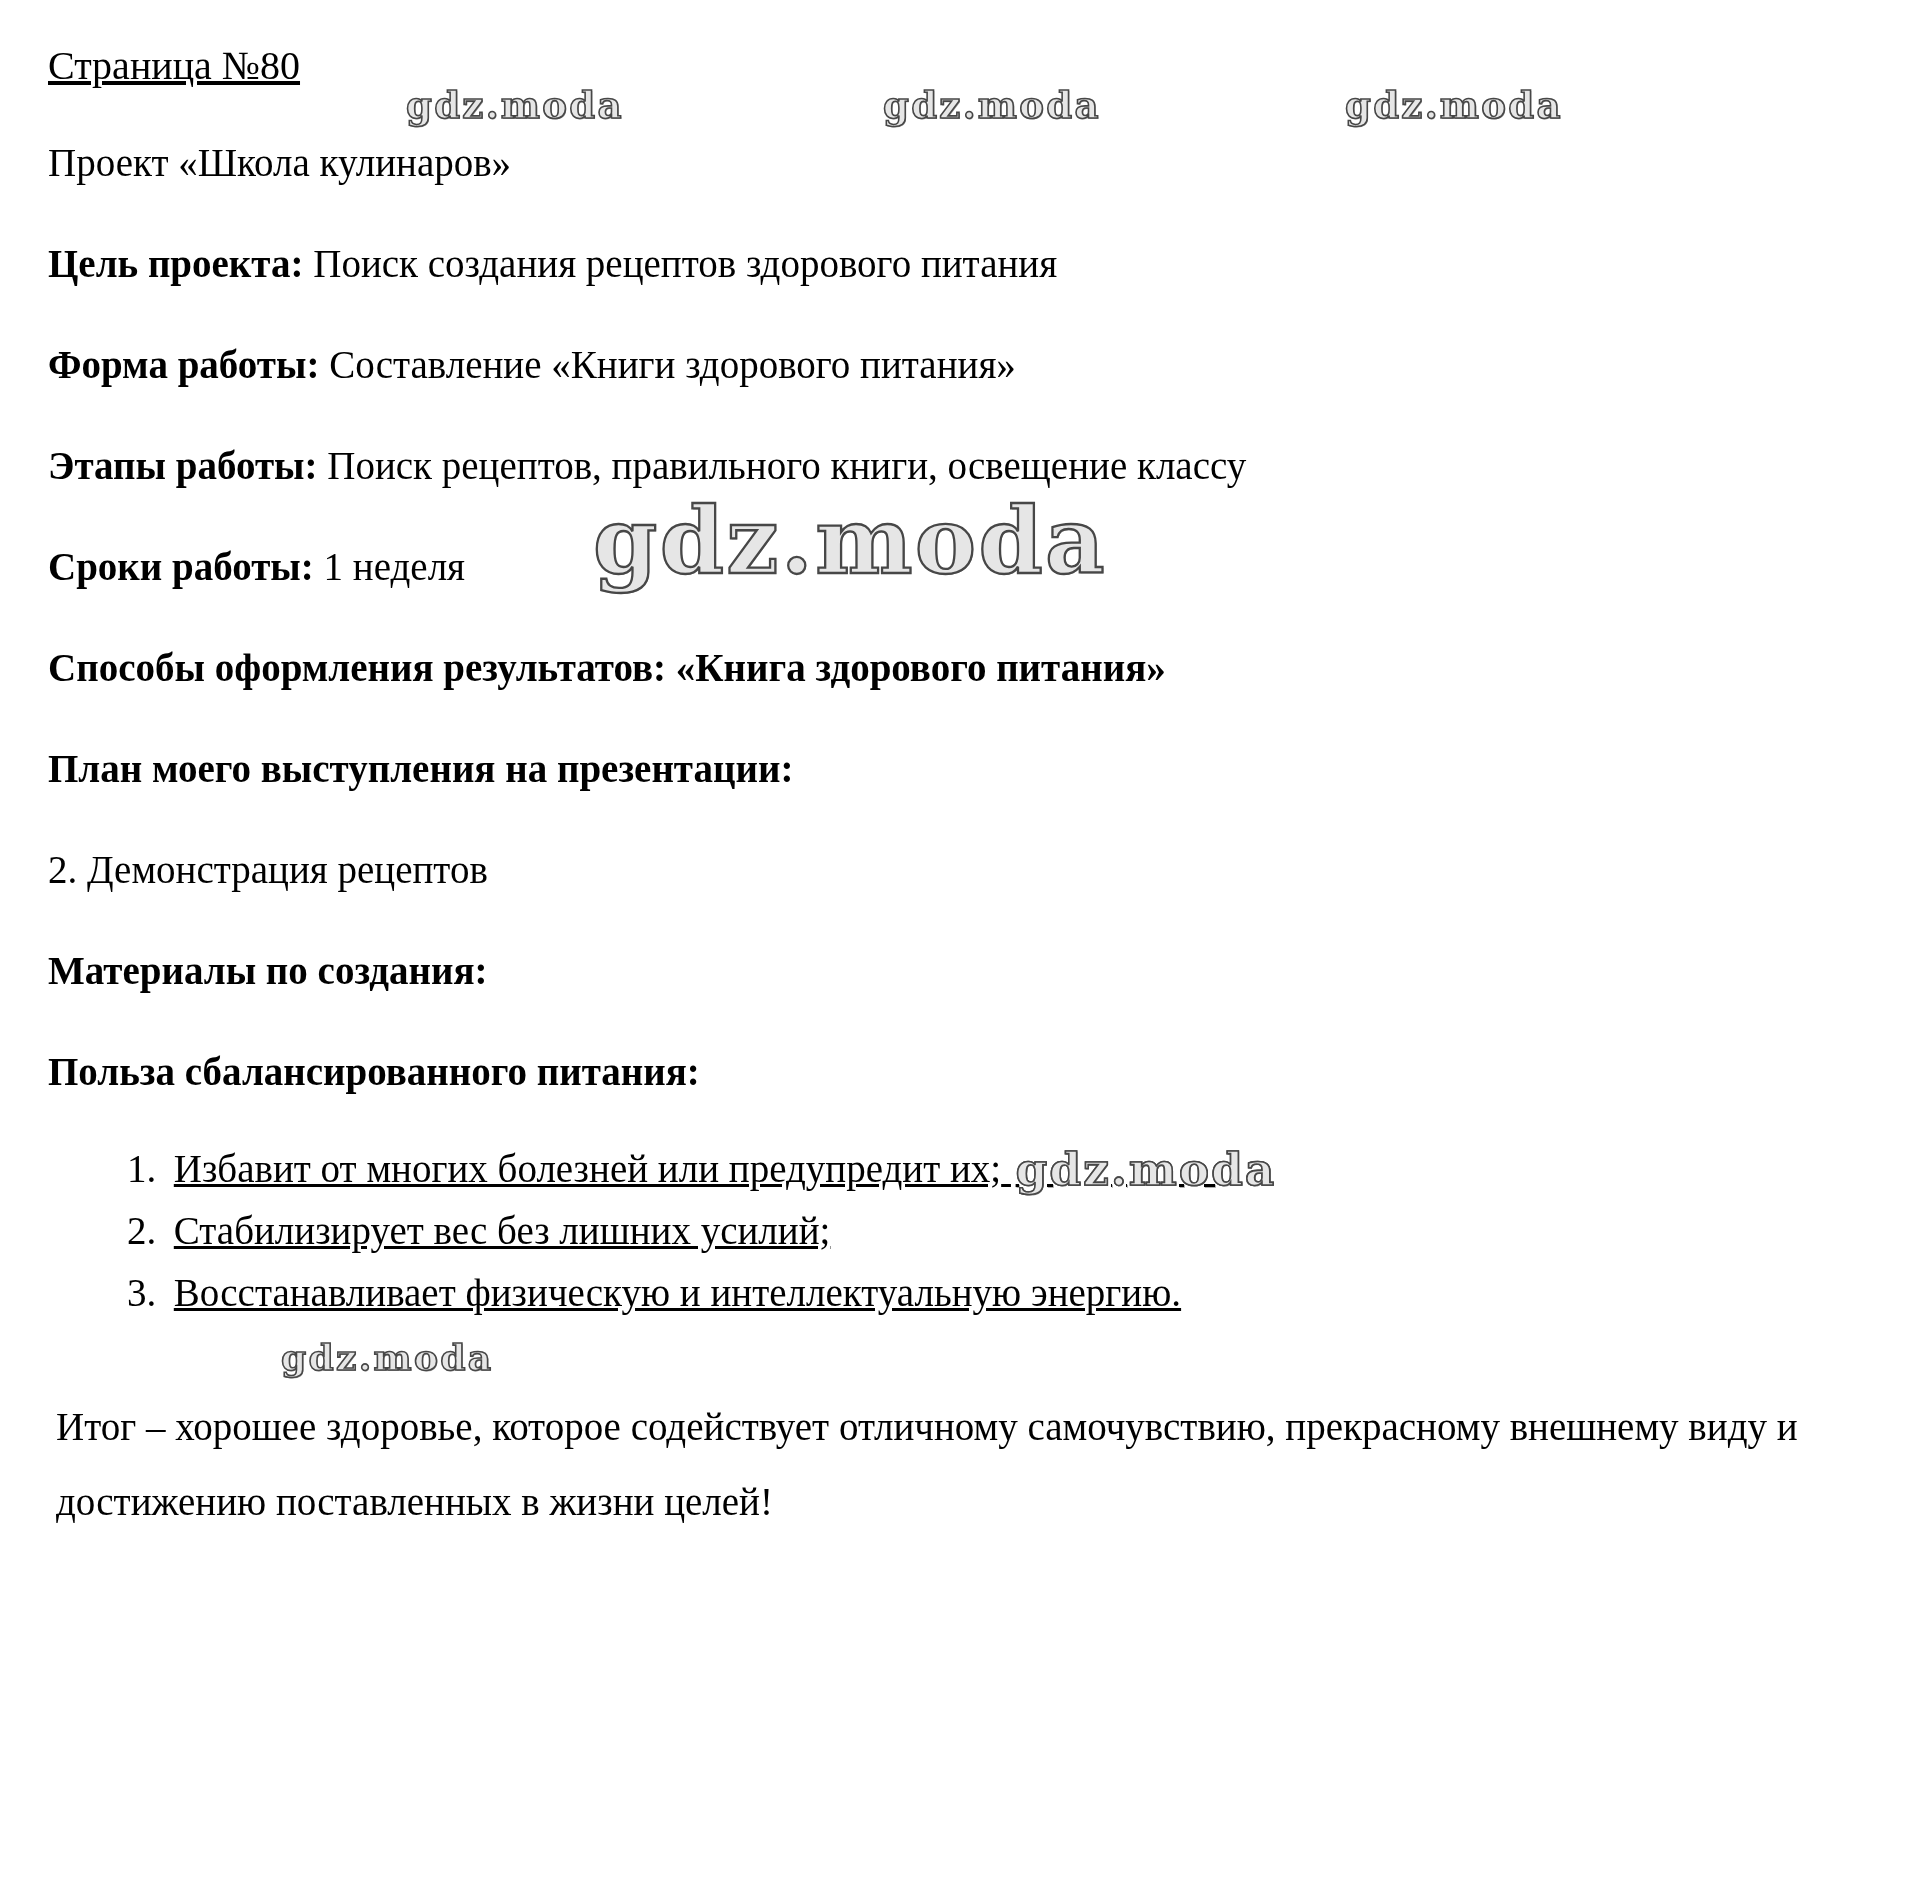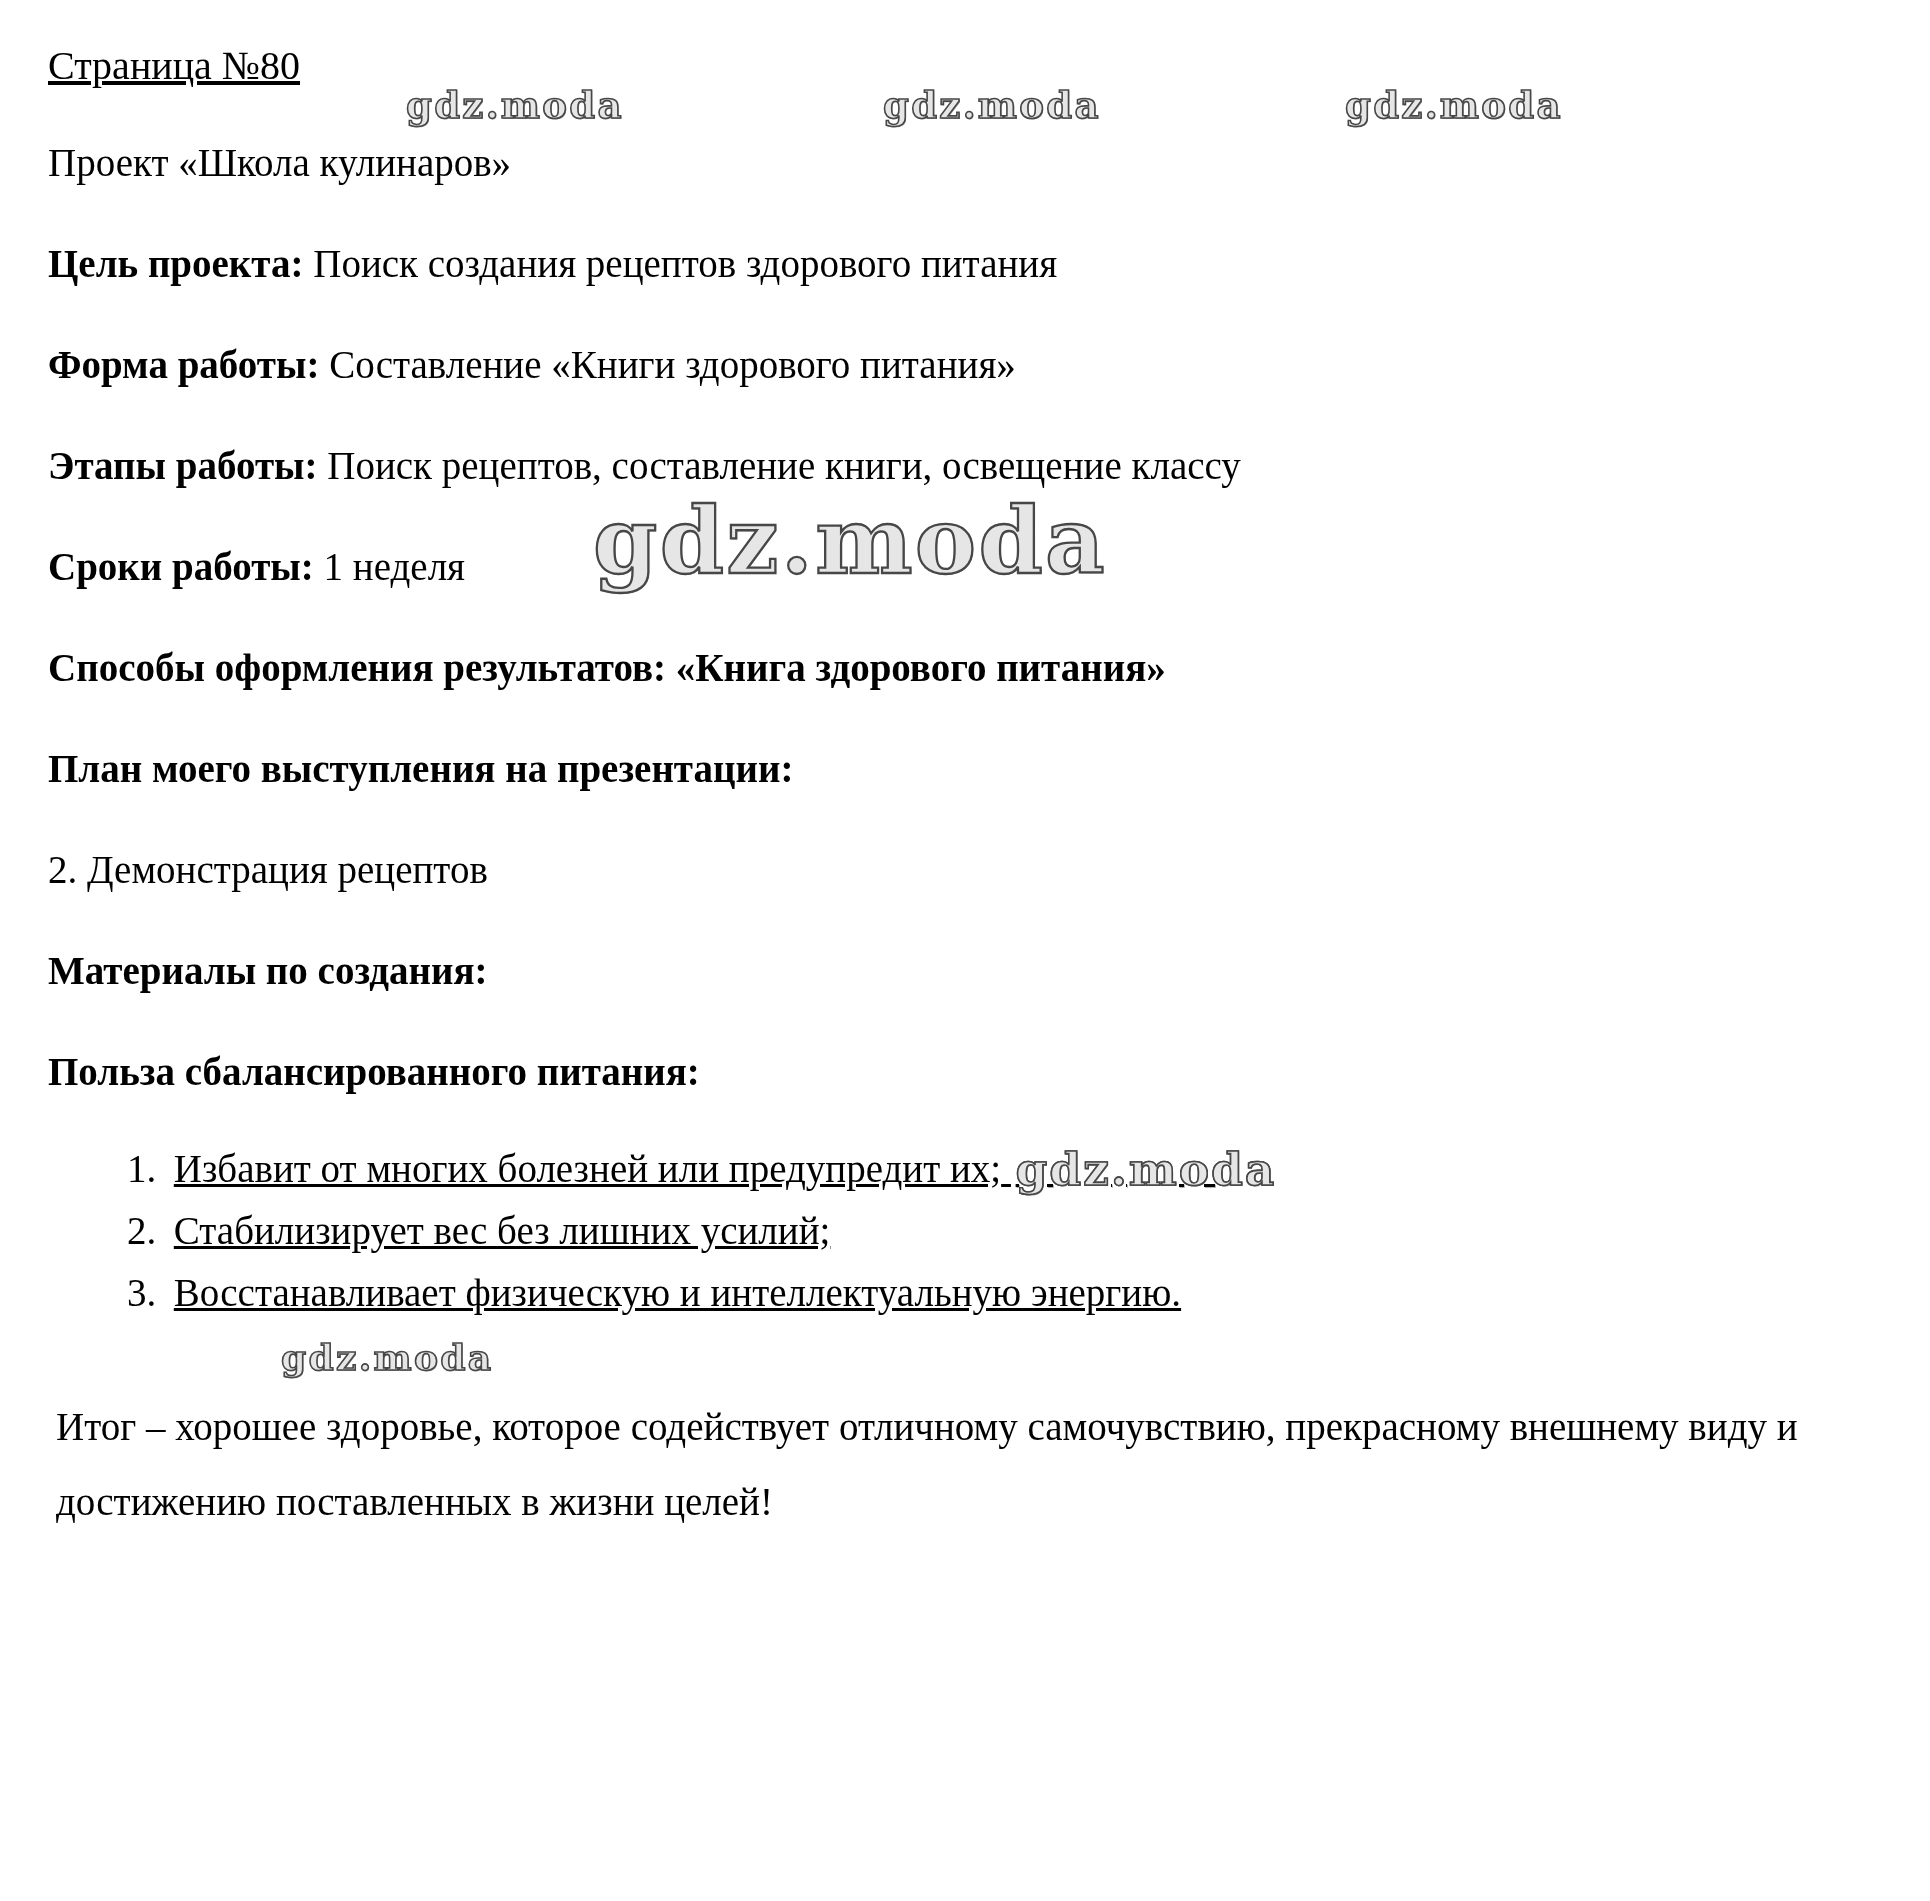--- a/index.html
+++ b/index.html
@@ -114,21 +114,21 @@
     <span>Поиск создания рецептов здорового питания</span>
   </p>
 
   <p class="line">
     <span class="lbl">Форма работы:</span>
     <span>Составление «Книги здорового питания»</span>
   </p>
 
   <p class="line">
     <span class="lbl">Этапы работы:</span>
-    <span>Поиск рецептов, составление книги, освещение классу</span>
+    <span>Поиск рецептов, правильного книги, освещение классу</span>
   </p>
 
 
   <p class="line timeline-line">
     <span class="lbl">Сроки работы:</span>
     <span>1 неделя</span>
     <span class="wm wm-big">gdz.moda</span>
   </p>
 
   <p class="line bold">

